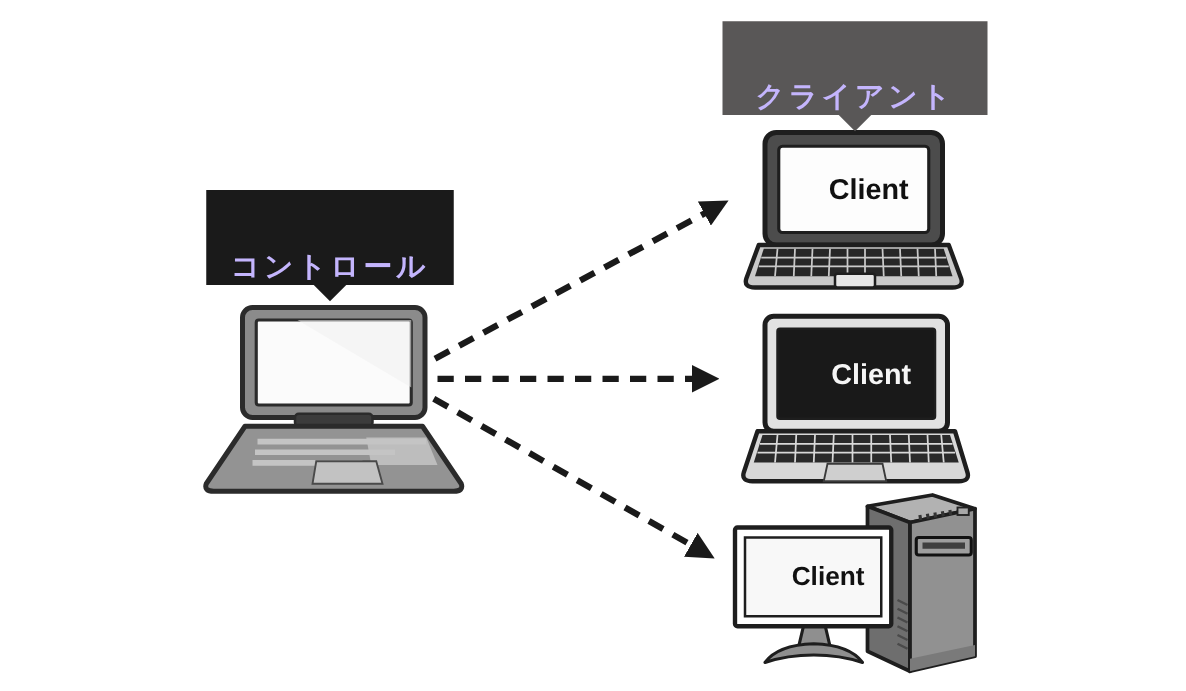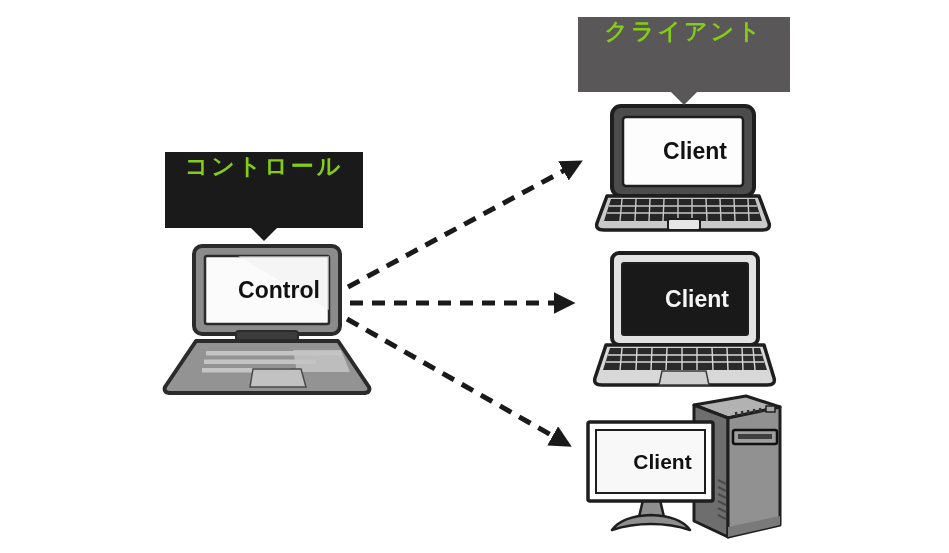--- a/index.html
+++ b/index.html
@@ -13,22 +13,22 @@
     overflow: hidden;
   }
   #scene-svg { position: absolute; left: 0; top: 0; }
 
   
   .callout {
     position: absolute;
     display: flex;
     flex-direction: column;
     align-items: center;
-    justify-content: space-between;
-    color: #84cc16;
+    justify-content: flex-end;
+    color: #c4b5fd;
     text-align: center;
     line-height: 1.25;
   }
   .callout .title {
     font-size: 23px;
     font-weight: bold;
     letter-spacing: 3px;
     white-space: nowrap;
   }
   .callout .subtitle {
@@ -187,18 +187,17 @@
   <div id="control-callout" class="callout">
     <div class="title">コントロール</div>
     <div class="pointer"></div>
   </div>
 
   <div id="client-callout" class="callout">
     <div class="title">クライアント</div>
     <div class="pointer"></div>
   </div>
 
-  <div id="control-screen-label" class="screen-label">Control</div>
   <div id="client1-screen-label" class="screen-label">Client</div>
   <div id="client2-screen-label" class="screen-label">Client</div>
   <div id="client3-screen-label" class="screen-label">Client</div>
 
 </div>
 
 </body></html>

